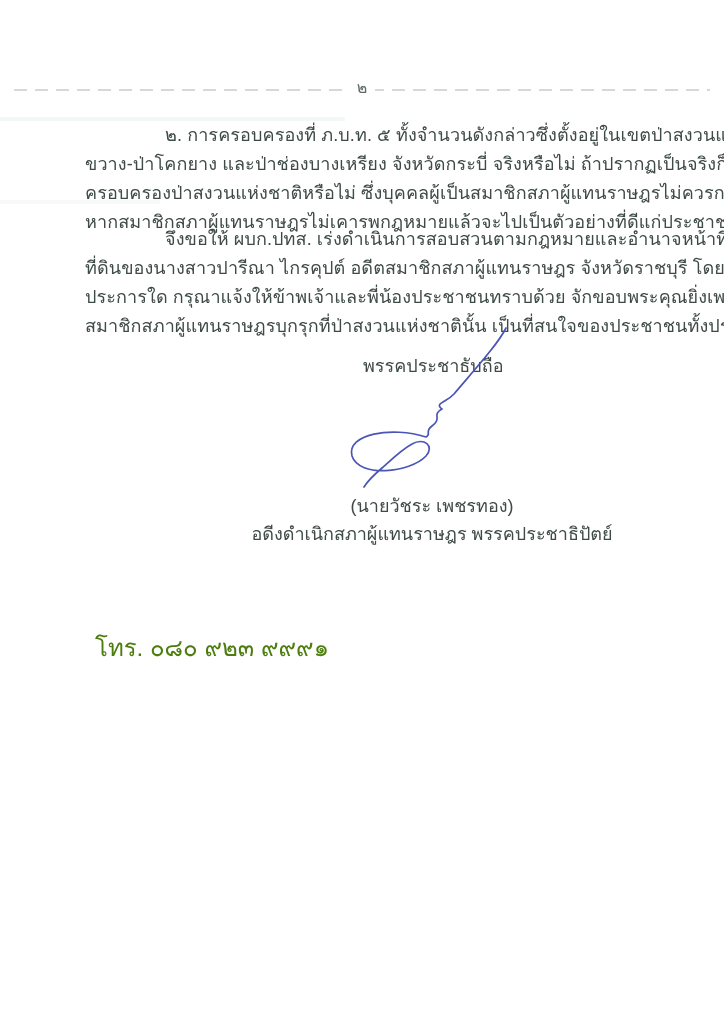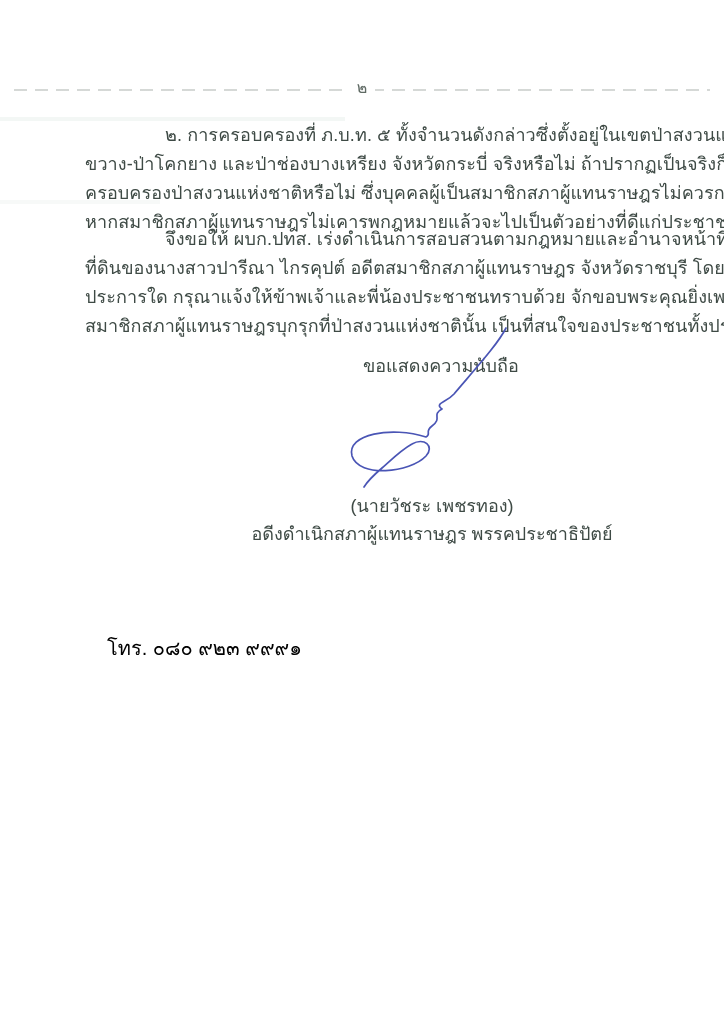--- a/index.html
+++ b/index.html
@@ -95,24 +95,23 @@
     width: 430px;
     text-align: center;
     font-size: 18px;
     line-height: 28px;
     color: #3e4a45;
   }
   .phone {
     position: absolute;
     top: 635px;
     left: 95px;
-    font-size: 20px;
+    font-size: 24px;
     line-height: 26px;
-    color: #000000;
-    margin-left: 12px;
+    color: #4d7c0f;
   }
 </style>
 </head>
 <body>
 
 <div class="page">
 
   <div class="scan-line"></div>
   <div class="scan-streak-1"></div>
   <div class="scan-streak-2"></div>
@@ -128,21 +127,21 @@
     <div class="line">หากสมาชิกสภาผู้แทนราษฎรไม่เคารพกฎหมายแล้วจะไปเป็นตัวอย่างที่ดีแก่ประชาชนได้อย่างไร</div>
   </div>
 
   <div class="para para-2">
     <div class="line indent">จึงขอให้ ผบก.ปทส. เร่งดำเนินการสอบสวนตามกฎหมายและอำนาจหน้าที่เช่นเดียวกับกรณี</div>
     <div class="line">ที่ดินของนางสาวปารีณา ไกรคุปต์ อดีตสมาชิกสภาผู้แทนราษฎร จังหวัดราชบุรี โดยด่วนที่สุดต่อไป หากได้ผล</div>
     <div class="line">ประการใด กรุณาแจ้งให้ข้าพเจ้าและพี่น้องประชาชนทราบด้วย จักขอบพระคุณยิ่งเพราะเป็นกรณีที่</div>
     <div class="line">สมาชิกสภาผู้แทนราษฎรบุกรุกที่ป่าสงวนแห่งชาตินั้น เป็นที่สนใจของประชาชนทั้งประเทศ</div>
   </div>
 
-  <div class="closing">ขอแสดงความนับถือ</div>
+  <div class="closing">พรรคประชาธับถือ</div>
 
   <div class="signature-wrap">
     <svg width="195" height="172" viewBox="0 0 195 172" xmlns="http://www.w3.org/2000/svg">
       <path d="M178,10
                C170,26 148,50 126,76
                C118,85 106,85 114,91
                C103,97 115,100 104,108
                C96,114 104,116 98,119
                C64,108 18,116 24,138
                C31,160 82,155 98,138

